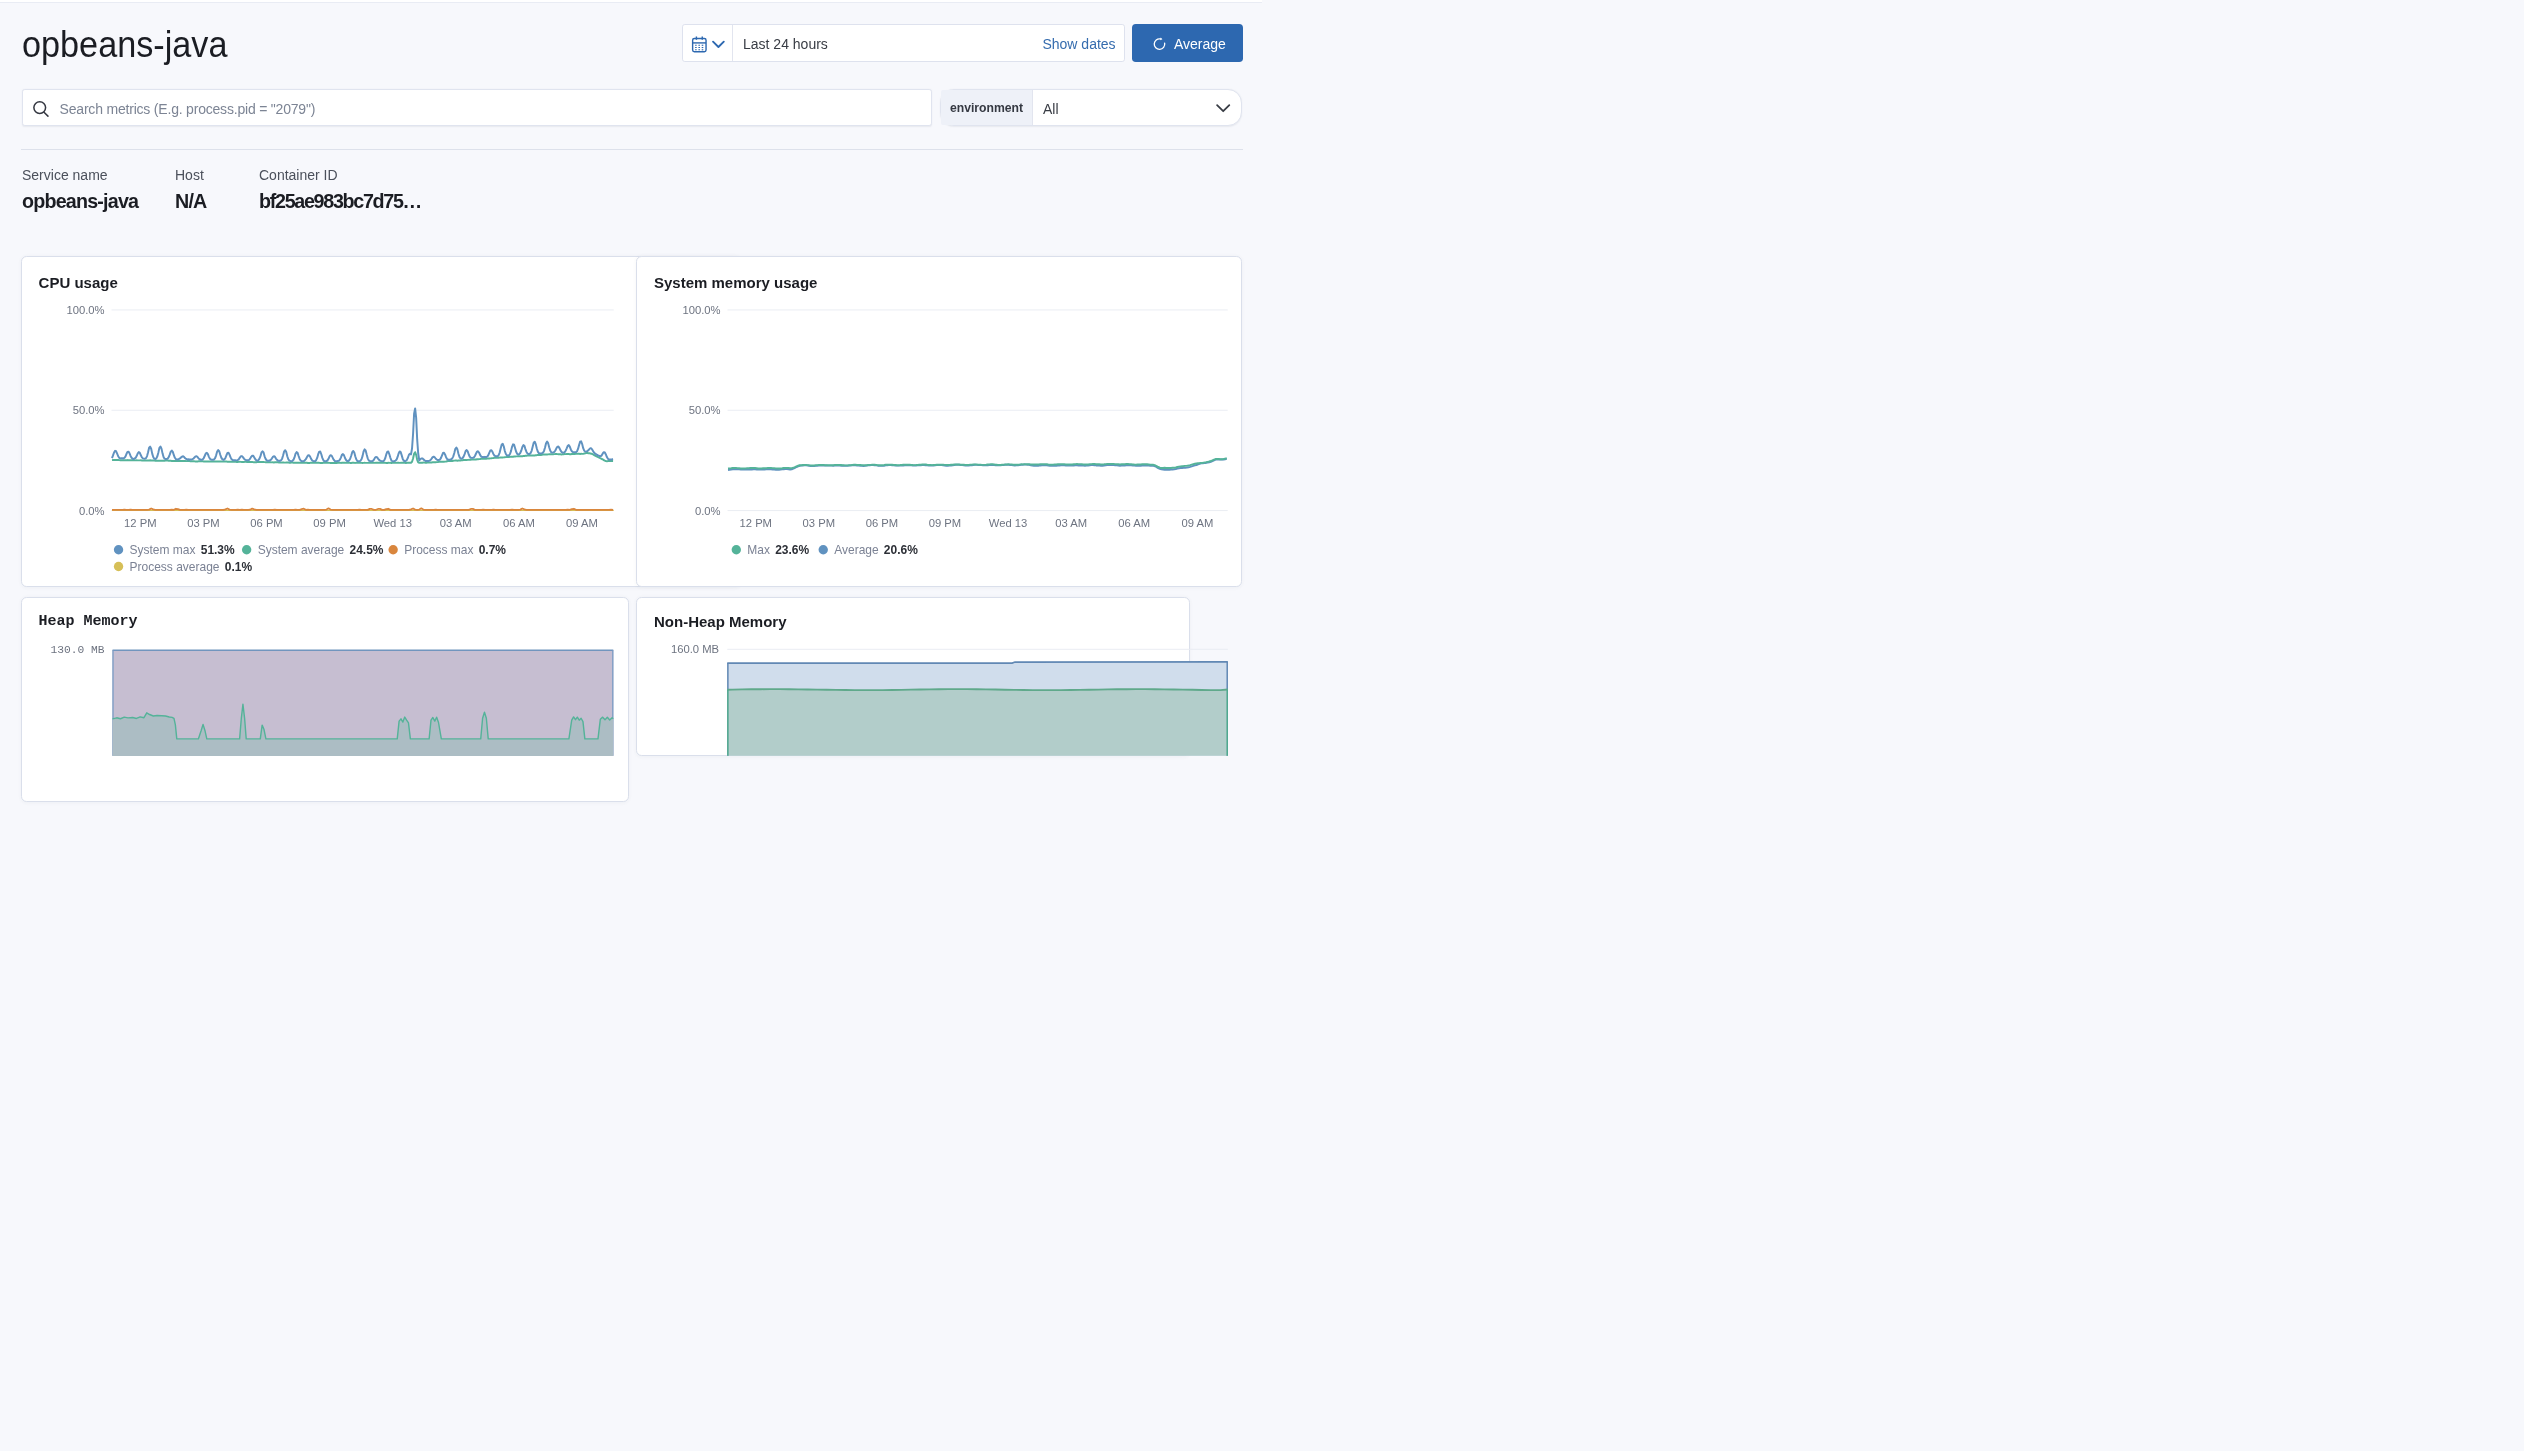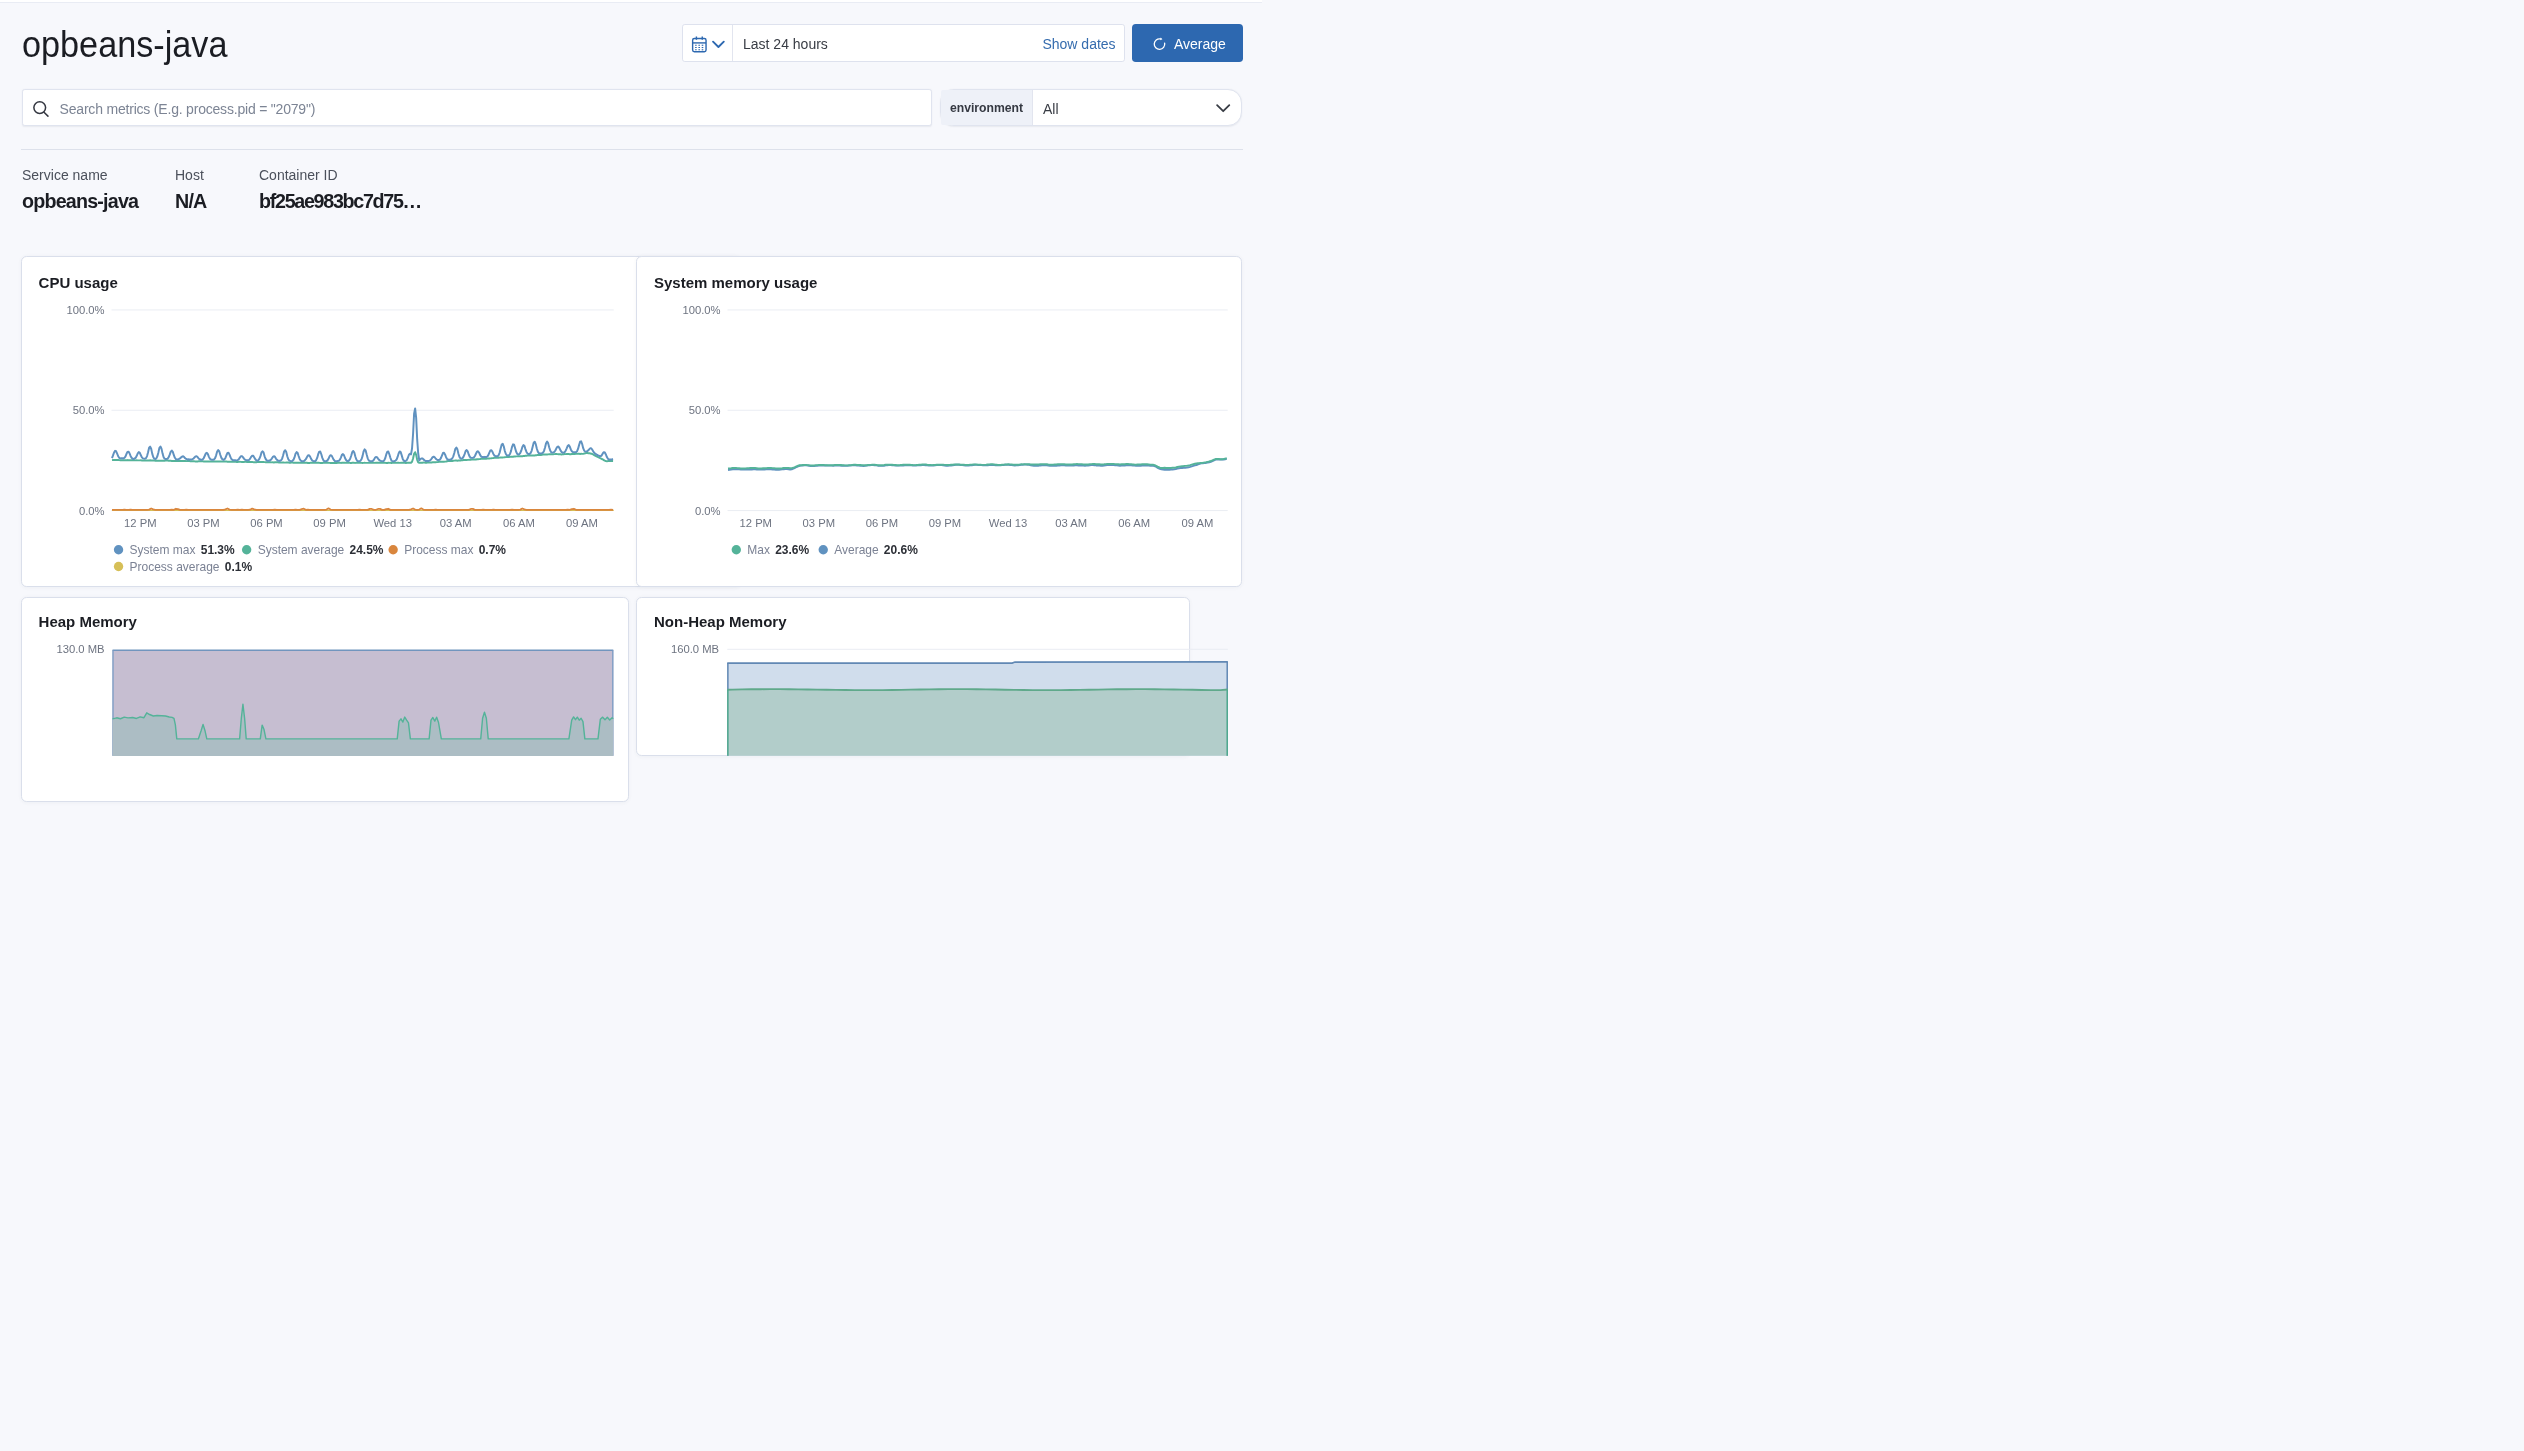--- a/index.html
+++ b/index.html
@@ -169,21 +169,21 @@
     <path d="M96.90,225.69L98.60,225.50L100.30,225.33L102.00,225.12L103.70,225.11L105.40,225.12L107.10,225.23L108.80,225.38L110.50,225.56L112.20,225.68L113.90,225.66L115.60,225.51L117.30,225.40L119.00,225.30L120.70,225.18L122.40,225.14L124.10,225.12L125.80,225.19L127.50,225.36L129.20,225.57L130.90,225.66L132.60,225.61L134.30,225.47L136.00,225.48L137.70,225.34L139.40,225.19L141.10,225.11L142.80,225.10L144.50,225.26L146.20,225.35L147.90,225.52L149.60,225.64L151.30,225.73L153.00,225.61L154.70,225.45L156.40,225.21L158.10,225.13L159.80,225.10L161.50,225.15L163.20,225.33L164.90,225.25L166.60,224.89L168.30,224.22L170.00,223.33L171.70,222.73L173.40,222.14L175.10,222.10L176.80,221.94L178.50,221.97L180.20,221.93L181.90,222.04L183.60,222.25L185.30,222.42L187.00,222.44L188.70,222.39L190.40,222.14L192.10,222.06L193.80,221.92L195.50,221.96L197.20,221.93L198.90,221.99L200.60,222.13L202.30,222.22L204.00,222.25L205.70,222.22L207.40,222.17L209.10,222.12L210.80,222.00L212.50,221.92L214.20,221.89L215.90,221.91L217.60,222.02L219.30,222.12L221.00,222.26L222.70,222.31L224.40,222.30L226.10,222.17L227.80,222.04L229.50,221.85L231.20,221.75L232.90,221.75L234.60,221.81L236.30,221.85L238.00,221.96L239.70,222.10L241.40,222.27L243.10,222.20L244.80,222.07L246.50,221.86L248.20,221.77L249.90,221.73L251.60,221.65L253.30,221.70L255.00,221.82L256.70,222.06L258.40,222.13L260.10,222.18L261.80,222.16L263.50,221.96L265.20,221.72L266.90,221.53L268.60,221.60L270.30,221.66L272.00,221.75L273.70,221.89L275.40,222.01L277.10,222.11L278.80,222.07L280.50,222.01L282.20,221.85L283.90,221.72L285.60,221.58L287.30,221.52L289.00,221.54L290.70,221.63L292.40,221.82L294.10,221.98L295.80,222.03L297.50,222.01L299.20,221.83L300.90,221.72L302.60,221.59L304.30,221.45L306.00,221.39L307.70,221.41L309.40,221.65L311.10,221.83L312.80,221.95L314.50,222.05L316.20,221.95L317.90,221.86L319.60,221.61L321.30,221.54L323.00,221.51L324.70,221.57L326.40,221.66L328.10,221.78L329.80,221.94L331.50,221.98L333.20,221.93L334.90,221.73L336.60,221.60L338.30,221.44L340.00,221.36L341.70,221.35L343.40,221.38L345.10,221.54L346.80,221.66L348.50,221.75L350.20,221.85L351.90,221.83L353.60,221.79L355.30,221.63L357.00,221.51L358.70,221.34L360.40,221.25L362.10,221.35L363.80,221.52L365.50,221.63L367.20,221.73L368.90,221.79L370.60,221.78L372.30,221.66L374.00,221.48L375.70,221.34L377.40,221.18L379.10,221.22L380.80,221.34L382.50,221.56L384.20,221.72L385.90,221.83L387.60,221.85L389.30,221.63L391.00,221.50L392.70,221.32L394.40,221.29L396.10,221.19L397.80,221.25L399.50,221.38L401.20,221.54L402.90,221.67L404.60,221.71L406.30,221.54L408.00,221.42L409.70,221.22L411.40,221.25L413.10,221.17L414.80,221.15L416.50,221.14L418.20,221.22L419.90,221.37L421.60,221.45L423.30,221.46L425.00,221.44L426.70,221.43L428.40,221.32L430.10,221.18L431.80,221.07L433.50,221.04L435.20,221.10L436.90,221.18L438.60,221.43L440.30,221.60L442.00,221.62L443.70,221.52L445.40,221.37L447.10,221.28L448.80,221.13L450.50,221.07L452.20,221.01L453.90,221.09L455.60,221.15L457.30,221.35L459.00,221.43L460.70,221.47L462.40,221.38L464.10,221.29L465.80,221.10L467.50,220.99L469.20,220.93L470.90,220.96L472.60,220.98L474.30,221.11L476.00,221.32L477.70,221.48L479.40,221.47L481.10,221.34L482.80,221.17L484.50,220.97L486.20,220.93L487.90,220.95L489.60,221.06L491.30,221.13L493.00,221.19L494.70,221.32L496.40,221.32L498.10,221.21L499.80,220.96L501.50,220.80L503.20,220.75L504.90,220.78L506.60,220.79L508.30,220.88L510.00,220.99L511.70,221.12L513.40,221.21L515.10,221.27L516.80,221.21L518.50,221.13L520.20,221.00L521.90,220.93L523.60,220.90L525.30,221.00L527.00,221.19L528.70,221.35L530.40,221.47L532.10,221.53L533.80,221.46L535.50,221.41L537.20,221.33L538.90,221.22L540.60,221.08L542.30,220.99L544.00,221.09L545.70,221.29L547.40,221.50L549.10,221.60L550.80,221.73L552.50,222.23L554.20,223.06L555.90,224.08L557.60,224.77L559.30,225.06L561.00,225.03L562.70,224.95L564.40,225.03L566.10,225.10L567.80,225.12L569.50,225.05L571.20,224.92L572.90,224.81L574.60,224.55L576.30,224.08L578.00,223.65L579.70,223.38L581.40,223.20L583.10,223.05L584.80,222.83L586.50,222.71L588.20,222.41L589.90,222.01L591.60,221.51L593.30,221.02L595.00,220.63L596.70,220.32L598.40,220.03L600.10,219.88L601.80,219.67L603.50,219.54L605.20,219.27L606.90,218.96L608.60,218.55L610.30,218.15L612.00,217.65L613.70,216.97L615.40,216.21L617.10,215.57L618.80,215.41L620.50,215.51L622.20,215.74L623.90,215.71L625.60,215.49L627.30,215.11L629.00,214.72" stroke="#54B399" stroke-width="2.1" fill="none" stroke-linejoin="round"></path>
     <circle cx="105.75" cy="312.30" r="5" fill="#54B399"></circle>
       <text x="117.50" y="316.80" font-size="12.8" fill="#7b8294">Max</text>
       <text x="147.18" y="316.80" font-size="12.8" font-weight="bold" fill="#2c2f36">23.6%</text>
     <circle cx="198.50" cy="312.30" r="5" fill="#6092C0"></circle>
       <text x="210.25" y="316.80" font-size="12.8" fill="#7b8294">Average</text>
       <text x="263.19" y="316.80" font-size="12.8" font-weight="bold" fill="#2c2f36">20.6%</text>
   </svg>
 </div>
 
-<div class="panel" style="left:20.6px; top:597px; width:608px; height:205px;">
+<div class="panel" style="left:20.6px; top:597px; width:608px; height:205px;font-family:Liberation Mono, monospace;">
   <div class="ptitle" style="top:14.5px;">Heap Memory</div>
   <svg width="606" height="158" viewBox="0 0 646 168">
     <text x="88.0" y="58.78" font-size="12.0" fill="#6d7380" text-anchor="end">130.0 MB</text>
     <rect x="96.5" y="55.5" width="533.8" height="114.5" fill="rgb(198,190,209)"></rect>
     <path d="M96.5,55.5 L630.3,55.5" stroke="#7195be" stroke-width="1.4"></path>
     <line x1="97" y1="55.5" x2="97" y2="168" stroke="#7b9cc4" stroke-width="1.4"></line>
     <line x1="629.8" y1="55.5" x2="629.8" y2="168" stroke="#7b9cc4" stroke-width="1.4"></line>
     <path d="M96.50,128.70L101.00,127.50L105.00,128.50L109.00,126.80L113.00,127.60L118.00,127.20L122.00,128.20L126.00,126.50L130.00,127.40L133.00,122.20L136.00,124.00L140.00,125.60L144.00,125.00L149.00,125.30L153.00,125.60L157.00,126.60L160.00,127.00L162.00,128.00L163.50,135.00L165.00,150.00L188.00,150.00L191.00,141.00L193.00,134.50L195.00,141.00L197.00,150.00L232.00,150.00L233.80,128.00L235.50,113.00L237.30,128.00L239.00,150.00L254.00,150.00L256.00,135.30L258.00,140.00L260.00,150.00L300.00,150.00L380.00,150.00L400.00,150.00L402.00,131.00L404.00,128.60L406.00,132.00L408.00,126.70L410.00,130.00L412.00,133.00L414.00,150.00L434.00,150.00L436.00,130.00L438.00,127.20L440.00,131.00L442.00,126.90L444.00,132.50L447.00,150.00L489.00,150.00L491.00,128.00L493.00,121.50L495.00,128.00L497.00,150.00L583.00,150.00L586.00,130.00L588.00,126.50L590.00,129.50L592.00,126.80L594.00,130.00L596.00,128.00L598.00,131.50L600.00,150.00L614.00,150.00L616.50,129.00L619.00,126.80L621.50,129.50L624.00,127.00L626.50,129.80L629.00,127.50L630.30,128.50L630.3,170L96.5,170Z" fill="rgb(172,189,196)"></path>
     <path d="M96.50,128.70L101.00,127.50L105.00,128.50L109.00,126.80L113.00,127.60L118.00,127.20L122.00,128.20L126.00,126.50L130.00,127.40L133.00,122.20L136.00,124.00L140.00,125.60L144.00,125.00L149.00,125.30L153.00,125.60L157.00,126.60L160.00,127.00L162.00,128.00L163.50,135.00L165.00,150.00L188.00,150.00L191.00,141.00L193.00,134.50L195.00,141.00L197.00,150.00L232.00,150.00L233.80,128.00L235.50,113.00L237.30,128.00L239.00,150.00L254.00,150.00L256.00,135.30L258.00,140.00L260.00,150.00L300.00,150.00L380.00,150.00L400.00,150.00L402.00,131.00L404.00,128.60L406.00,132.00L408.00,126.70L410.00,130.00L412.00,133.00L414.00,150.00L434.00,150.00L436.00,130.00L438.00,127.20L440.00,131.00L442.00,126.90L444.00,132.50L447.00,150.00L489.00,150.00L491.00,128.00L493.00,121.50L495.00,128.00L497.00,150.00L583.00,150.00L586.00,130.00L588.00,126.50L590.00,129.50L592.00,126.80L594.00,130.00L596.00,128.00L598.00,131.50L600.00,150.00L614.00,150.00L616.50,129.00L619.00,126.80L621.50,129.50L624.00,127.00L626.50,129.80L629.00,127.50L630.30,128.50" stroke="#54B399" stroke-width="1.5" fill="none" stroke-linejoin="round"></path>
   </svg>

